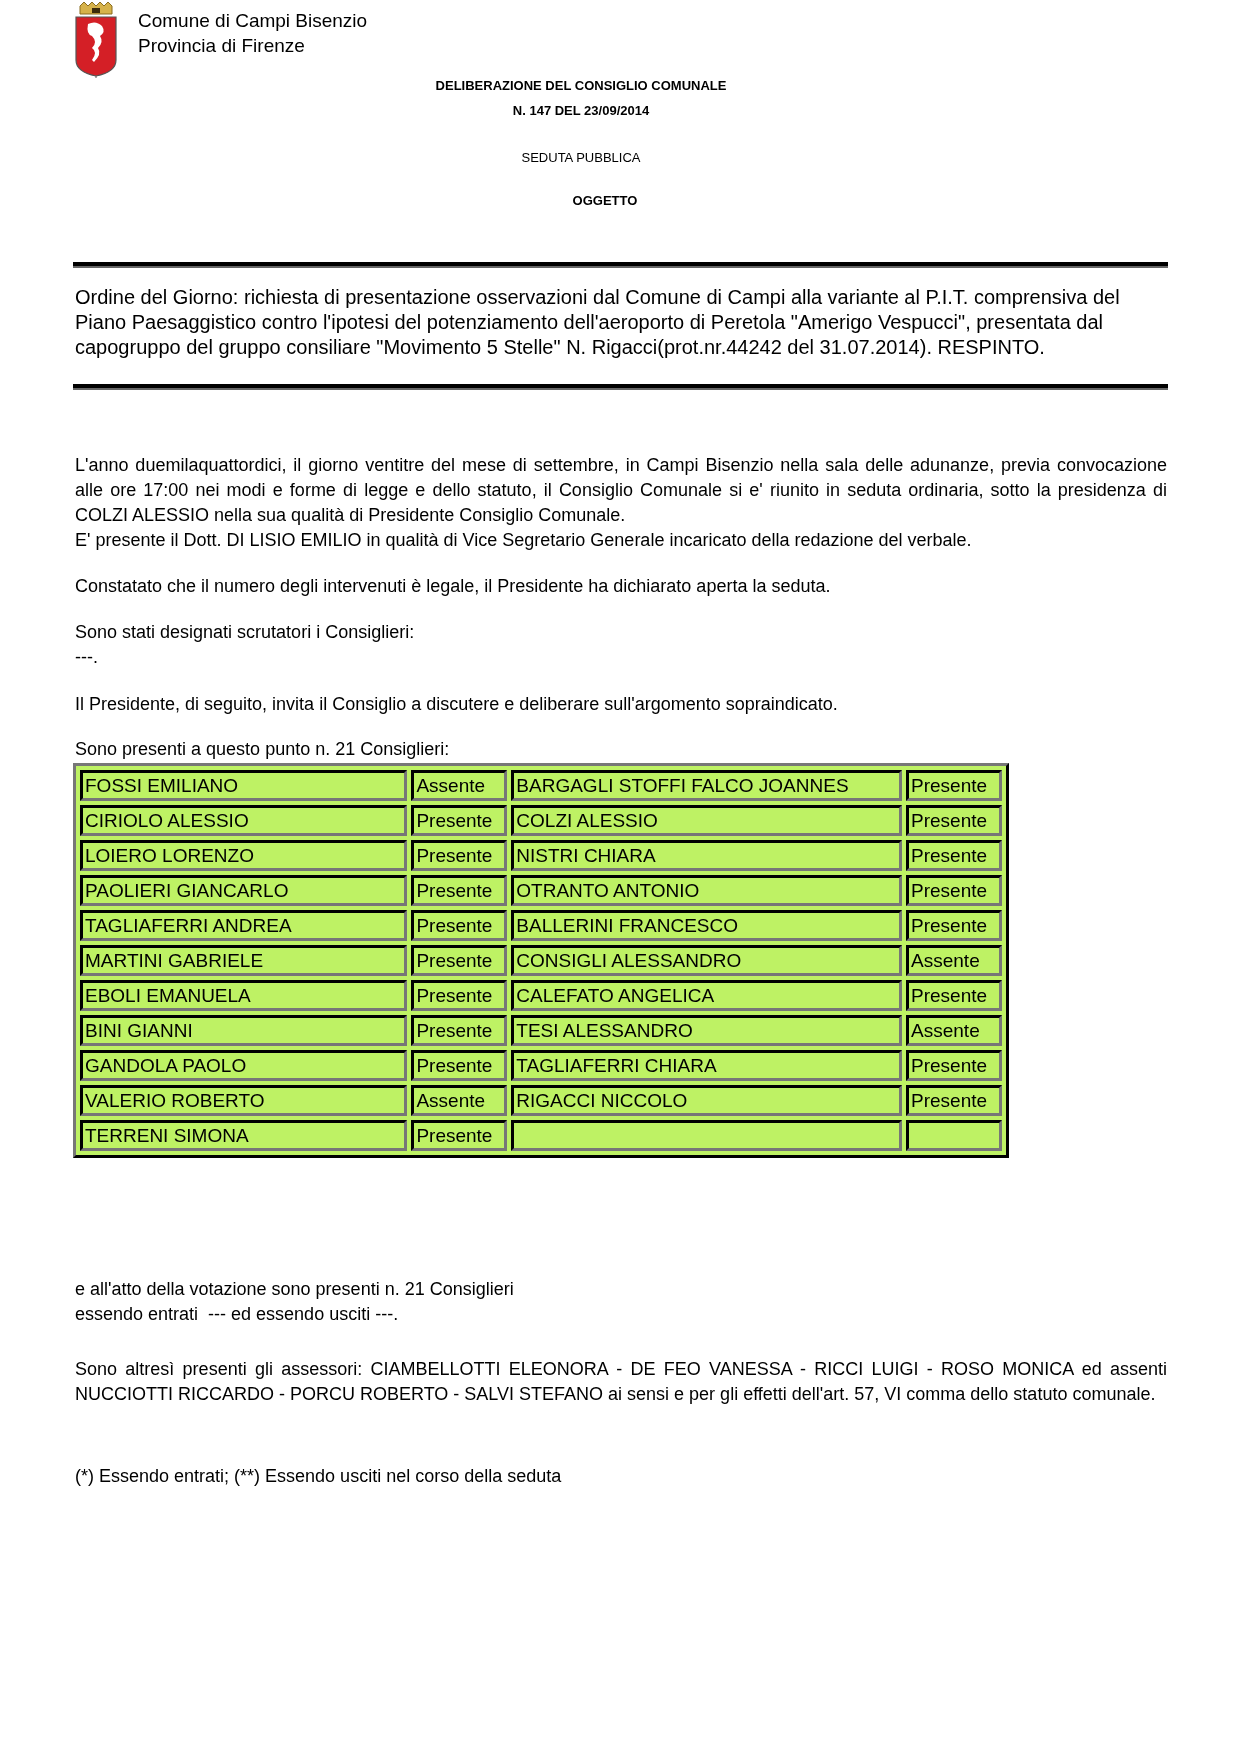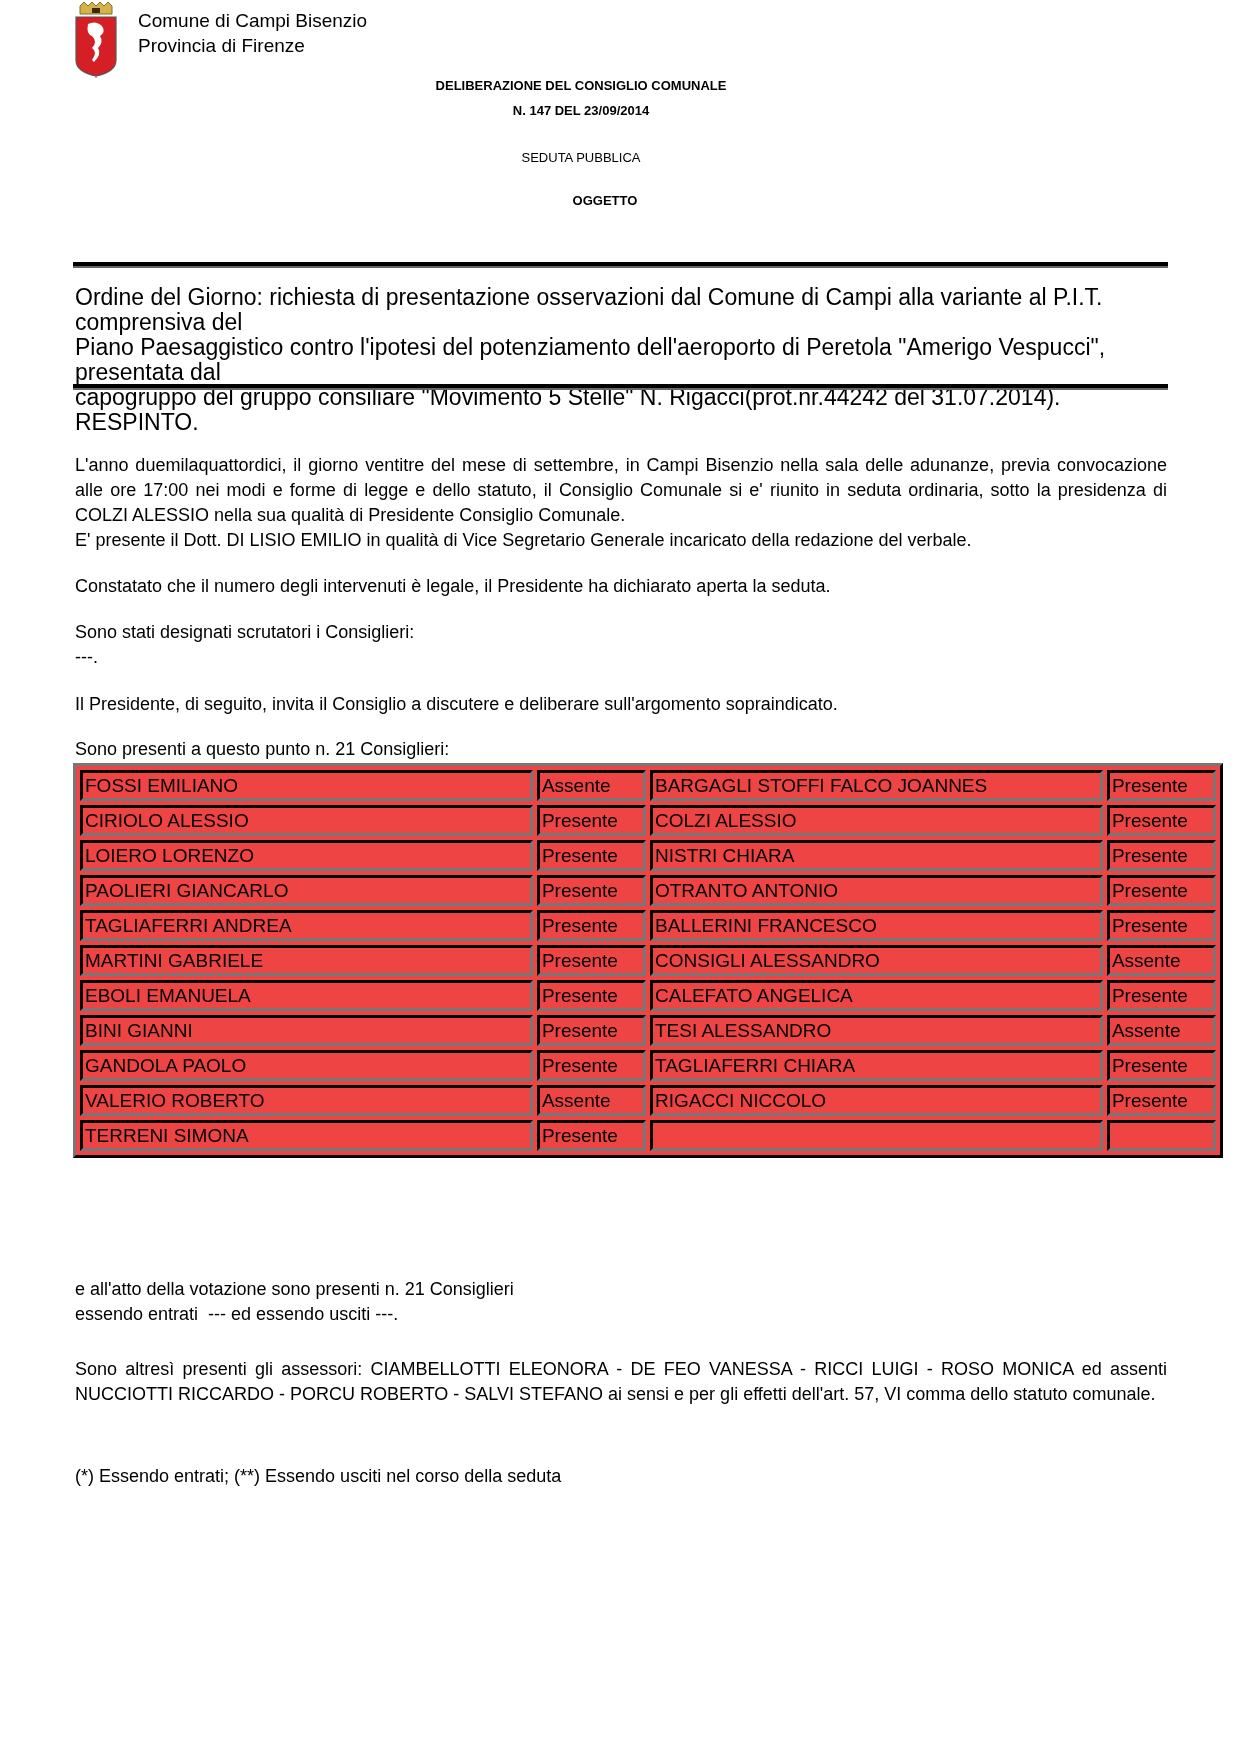--- a/index.html
+++ b/index.html
@@ -6,23 +6,23 @@
   body { width:1240px; height:1754px; position:relative; overflow:hidden;
          font-family:"Liberation Sans", sans-serif; color:#000; }
   .abs { position:absolute; }
   .hdr-text { left:138px; top:8px; font-size:19px; line-height:25px; }
   .logo { left:74px; top:2px; width:44px; height:76px; }
   .center { left:0; width:1100px; text-align:center; font-size:13px; line-height:25px;margin-left:31px; }
   .bold { font-weight:bold; }
   .rule { left:73px; width:1095px; height:4px; background:#000; border-bottom:2px solid #666; }
   .body-text { left:75px; width:1092px; font-size:18px; line-height:25px; }
   .justify { text-align:justify; }
-  table.att { position:absolute; left:73px; top:763px; width:1150px;
+  table.att { position:absolute; left:73px; top:763px; width:936px;
               border-collapse:separate; border-spacing:4px;
-              border:3px solid; border-color:#777 #000 #000 #777; background:#ef4444; }
+              border:3px solid; border-color:#777 #000 #000 #777; background:#bef264; }
   table.att td { border:3px solid; border-color:#000 #777 #777 #000;
                  font-size:19px; height:25px; padding:0 2px; white-space:nowrap; }
   td.name { width:430px; }
   td.stat { width:96px; }
 </style>
 </head>
 <body>
 
 <div class="abs logo">
   <svg width="44" height="76" viewBox="0 0 44 76">
@@ -37,21 +37,21 @@
   <div>Comune di Campi Bisenzio</div>
   <div>Provincia di Firenze</div>
 </div>
 
 <div class="abs center bold" style="top:73px;">DELIBERAZIONE DEL CONSIGLIO COMUNALE</div>
 <div class="abs center bold" style="top:98px;">N. 147 DEL 23/09/2014</div>
 <div class="abs center" style="top:145px;">SEDUTA PUBBLICA</div>
 <div class="abs center bold" style="top:188px;padding-left:24px;">OGGETTO</div>
 
 <div class="abs rule" style="top:262px;"></div>
-<div class="abs body-text" style="top:285px; font-size:23px;">
+<div class="abs body-text" style="top:285px; font-size:20px;">
   <div>Ordine del Giorno: richiesta di presentazione osservazioni dal Comune di Campi alla variante al P.I.T. comprensiva del</div>
   <div>Piano Paesaggistico contro l'ipotesi del potenziamento dell'aeroporto di Peretola "Amerigo Vespucci", presentata dal</div>
   <div>capogruppo del gruppo consiliare "Movimento 5 Stelle" N. Rigacci(prot.nr.44242 del 31.07.2014). RESPINTO.</div>
 </div>
 <div class="abs rule" style="top:384px;"></div>
 
 <div class="abs body-text justify" style="top:453px; text-align-last:left;">L'anno duemilaquattordici, il giorno ventitre del mese di settembre, in Campi Bisenzio nella sala delle adunanze, previa convocazione alle ore 17:00 nei modi e forme di legge e dello statuto, il Consiglio Comunale si e' riunito in seduta ordinaria, sotto la presidenza di COLZI ALESSIO nella sua qualità di Presidente Consiglio Comunale.</div>
 <div class="abs body-text" style="top:528px;">E' presente il Dott. DI LISIO EMILIO in qualità di Vice Segretario Generale incaricato della redazione del verbale.</div>
 <div class="abs body-text" style="top:574px;">Constatato che il numero degli intervenuti è legale, il Presidente ha dichiarato aperta la seduta.</div>
 <div class="abs body-text" style="top:620px;">Sono stati designati scrutatori i Consiglieri:</div>

